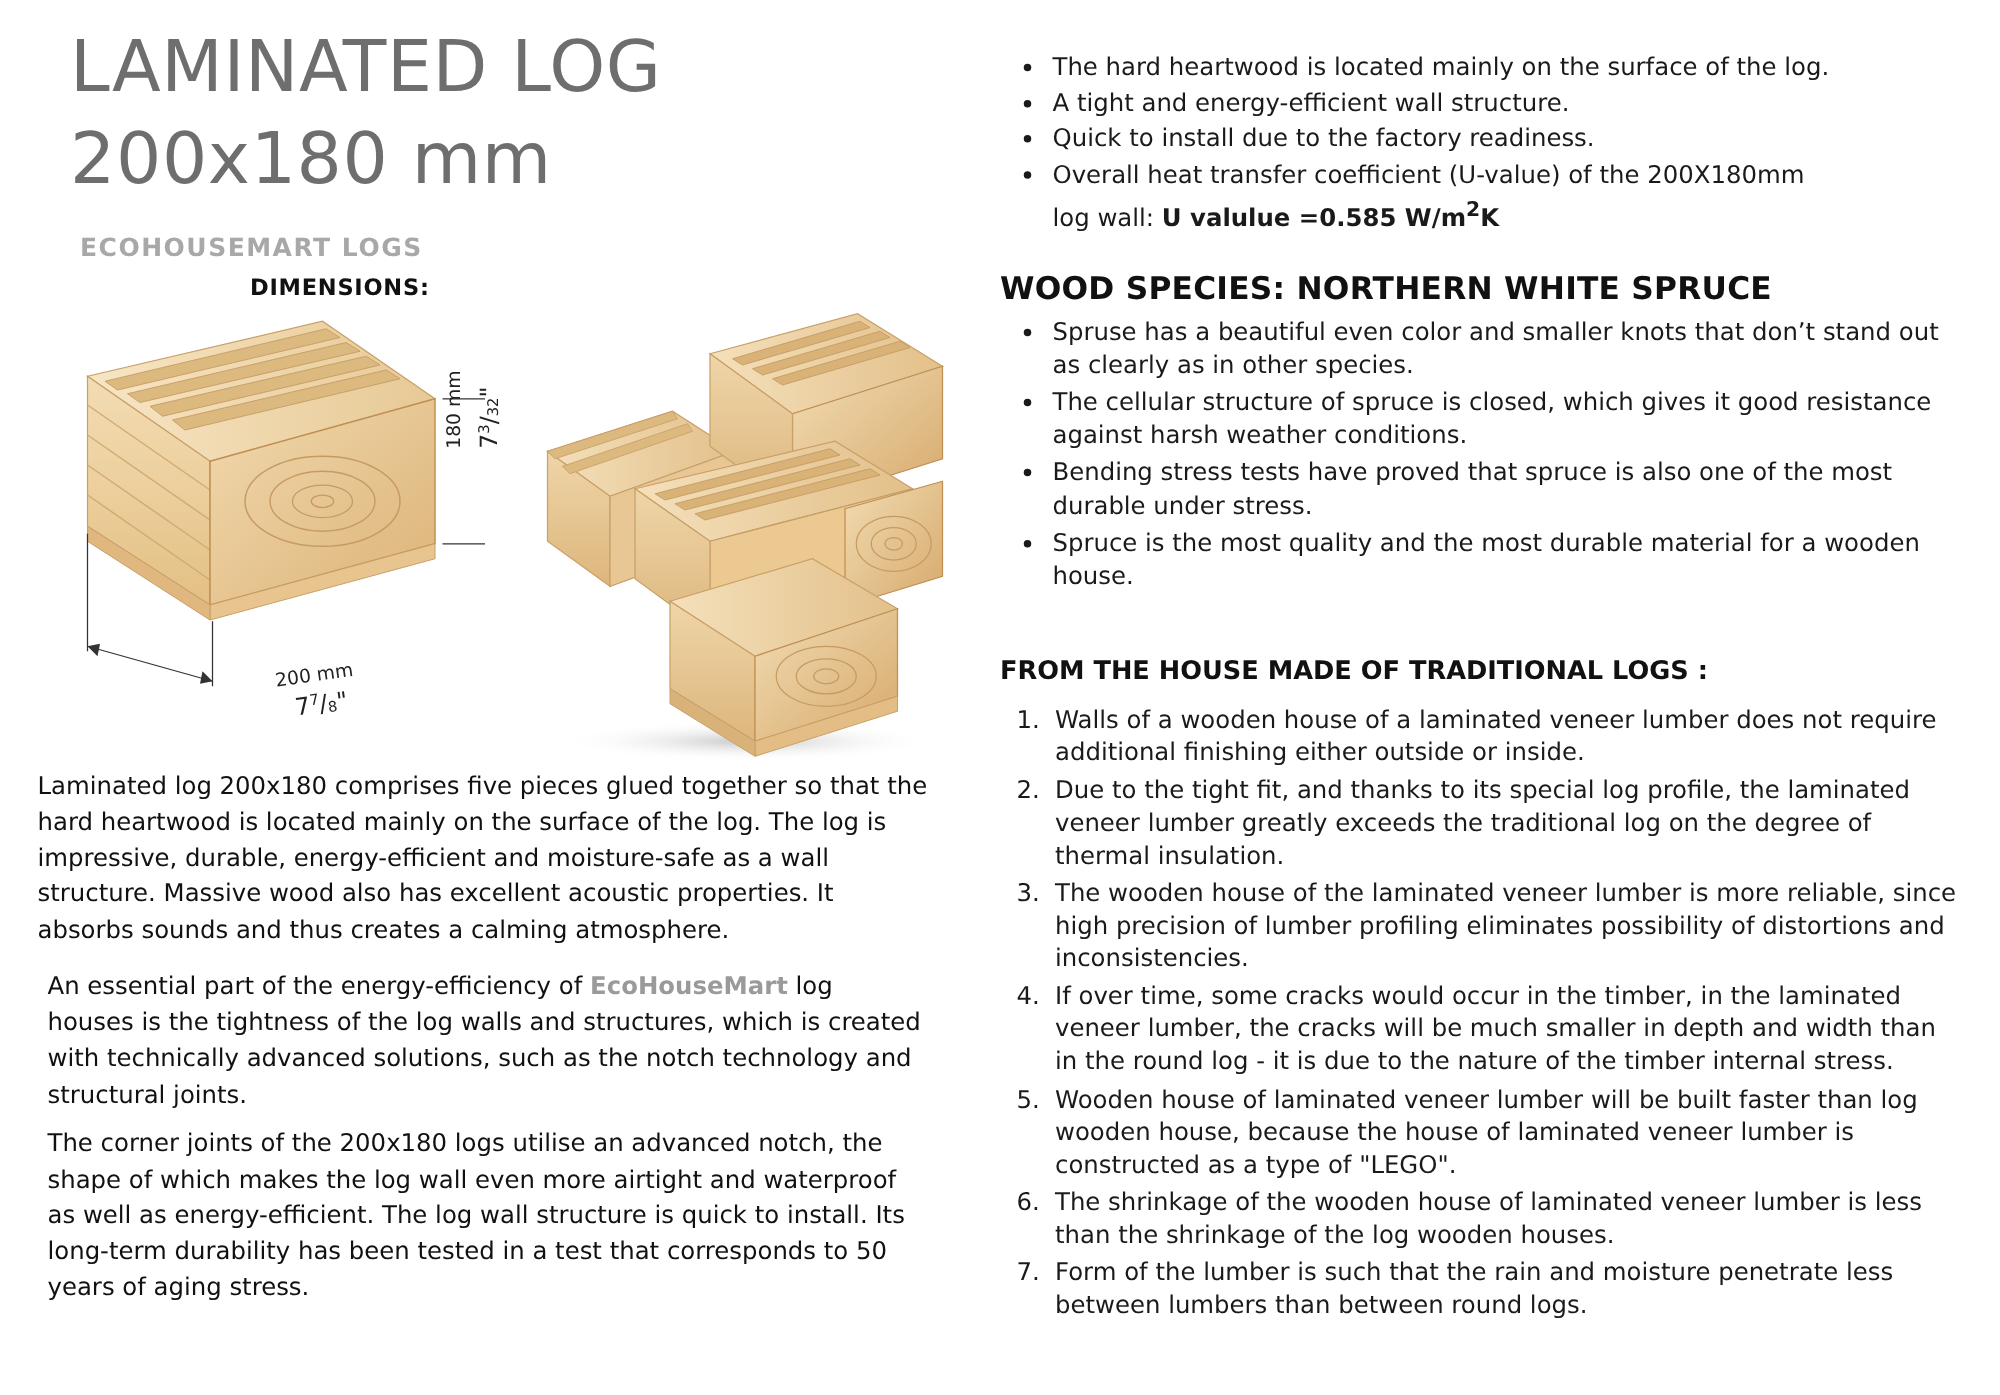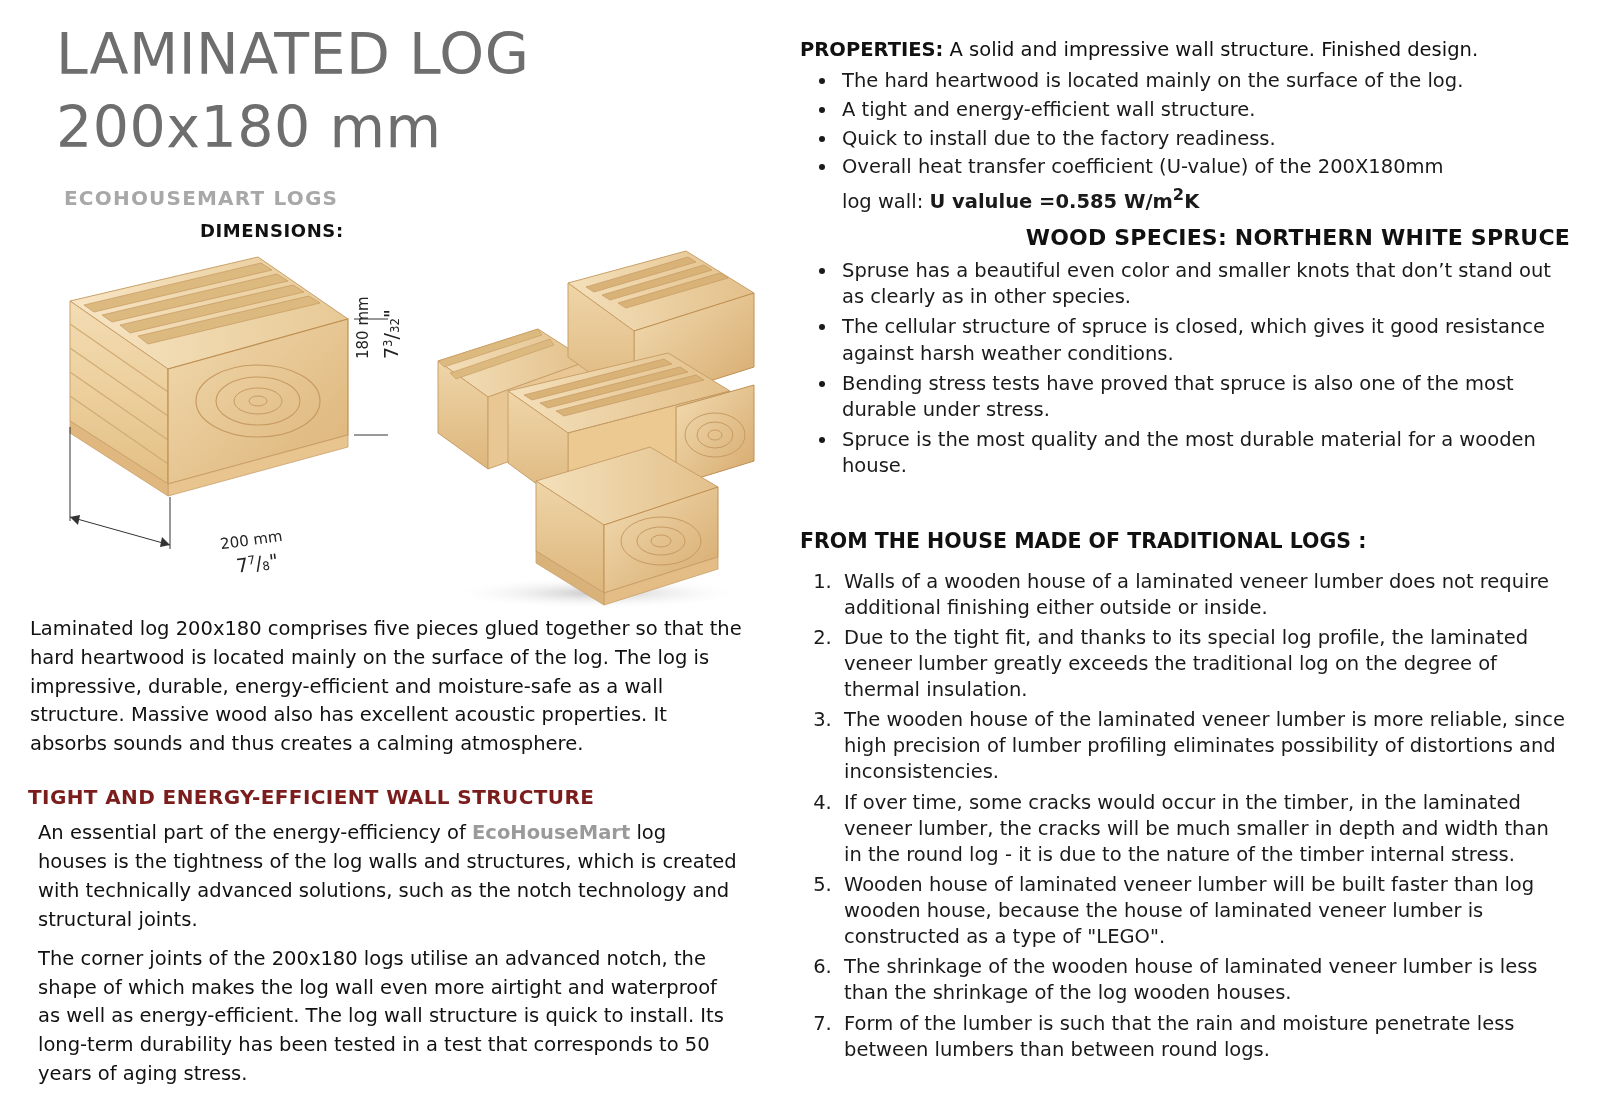--- a/index.html
+++ b/index.html
@@ -158,26 +158,25 @@
   }
   ul.bullets li {
     font-size: 19.5px;
     line-height: 1.42;
     margin-bottom: 1px;
     padding-left: 4px;
   }
   .uline { display: block; margin-top: 2px; }
   .uval { font-weight: bold; }
   .head2 {
-    margin: 10px 0 8px 0;
-    font-size: 22px;
+    margin: 28px 0 8px 0;
+    font-size: 25px;
     font-weight: bold;
     color: #111;
     letter-spacing: 0.2px;
-    text-align: right;
   }
   ul.bullets2 {
     margin: 0;
     padding-left: 38px;
     list-style: disc;
   }
   ul.bullets2 li {
     font-size: 19.5px;
     line-height: 1.34;
     margin-bottom: 4px;
@@ -343,33 +342,29 @@
           <polygon points="186,352 300,316 300,328 186,364" fill="#e3bd85" stroke="#c9a069" stroke-width="0.8"></polygon>
           <polygon points="118,310 186,352 186,364 118,322" fill="#d9b27a" stroke="#c9a069" stroke-width="0.8"></polygon>
         </svg>
       </div>
     </div>
 
     <div class="left-body">
       <p>Laminated log 200x180 comprises five pieces  glued together so that the  hard heartwood is located   mainly on the surface of the log. The log is impressive, durable, energy-efficient and moisture-safe as a  wall  structure.  Massive wood  also has excellent acoustic properties.  It absorbs sounds and thus creates a  calming atmosphere.</p>
     </div>
 
-    <div class="section-head">TIGHT  AND  ENERGY-EFFICIENT  WALL  STRUCTURE</div>
 
     <div class="left-body2">
       <p><span>An essential  part of the  energy-efficiency of </span><span class="brand-inline">EcoHouseMart</span><span> log houses is the tightness  of the log walls and structures, which is created  with technically advanced  solutions, such as the notch technology and structural  joints.</span></p>
       <p>The corner joints of the  200x180 logs utilise an  advanced notch, the shape of  which makes the  log  wall   even more airtight and waterproof as well  as energy-efficient. The log wall structure is quick to install.  Its long-term durability has been tested  in a test that corresponds to 50 years of aging stress.</p>
     </div>
   </div>
 
   <div class="right-col">
 
-    <div class="props-line">
-      <b>PROPERTIES:</b><span> A solid and impressive wall structure. Finished design.</span>
-    </div>
 
     <ul class="bullets">
       <li>The hard  heartwood is located mainly on the surface of the log.</li>
       <li>A tight and energy-efficient wall structure.</li>
       <li>Quick   to  install  due to the factory readiness.</li>
       <li>
         <span>Overall  heat transfer coefficient (U-value) of the 200X180mm</span>
         <span class="uline"><span>log wall: </span><span class="uval">U valulue =0.585 W/m</span><sup class="uval">2</sup><span class="uval">K</span></span>
       </li>
     </ul>

